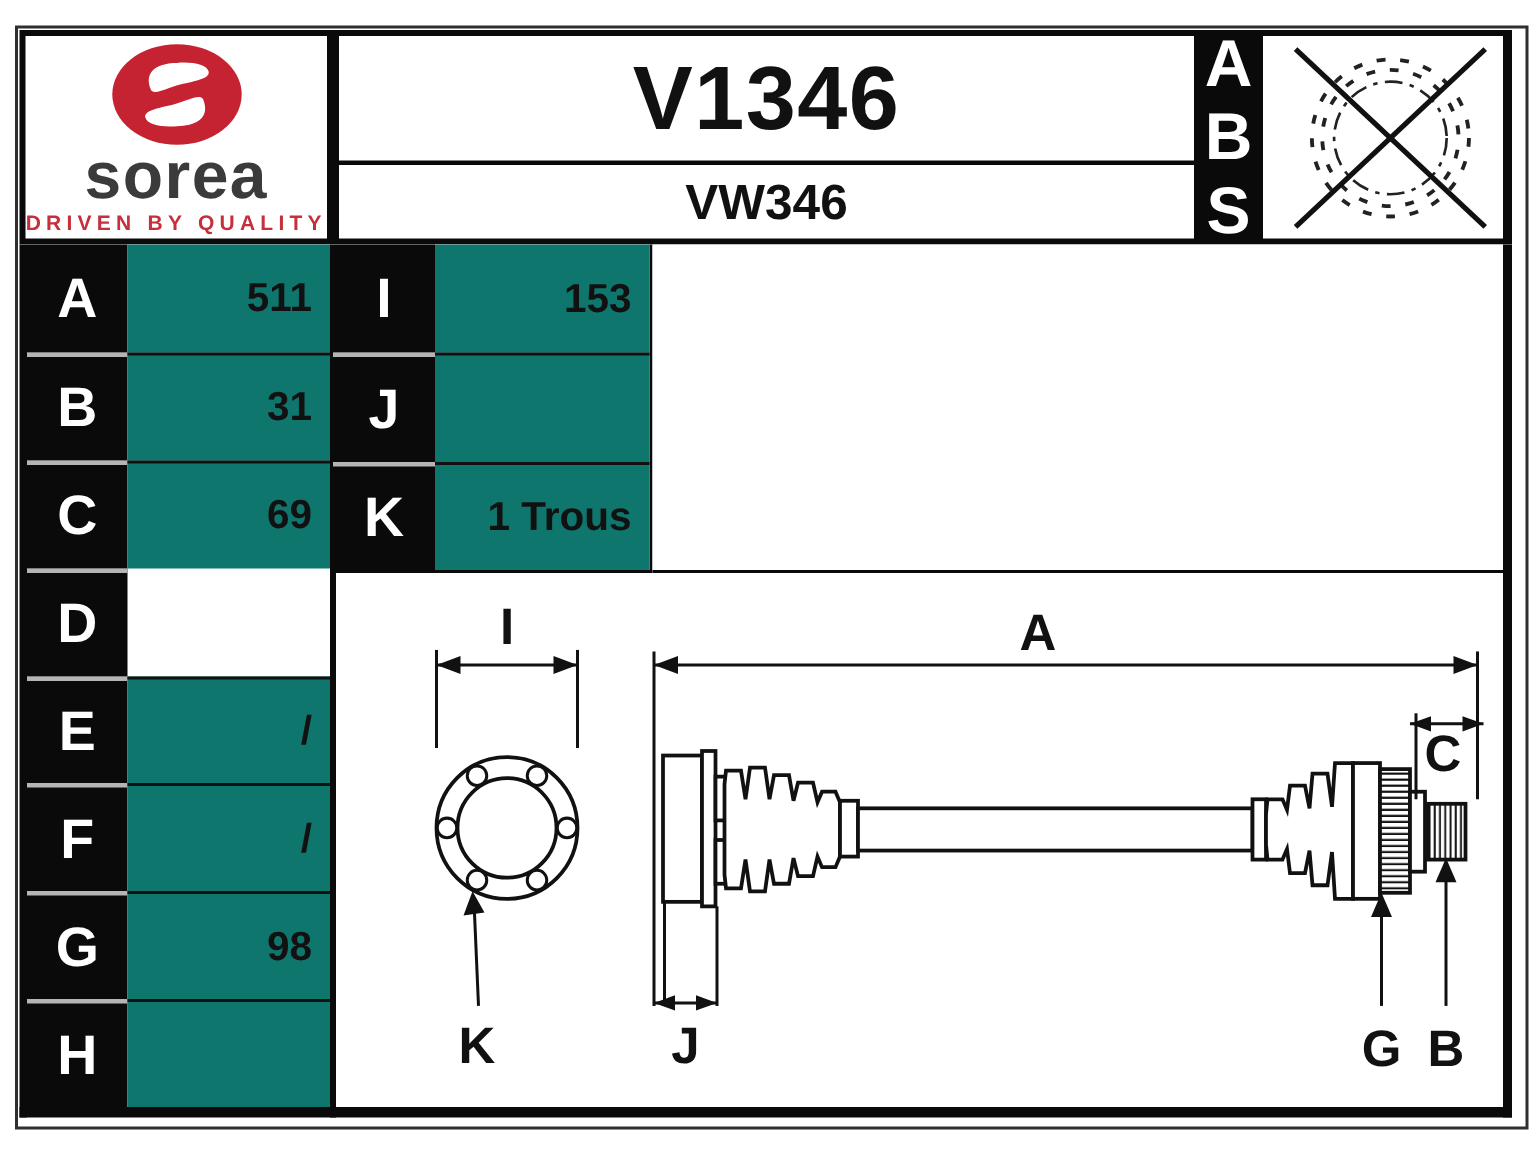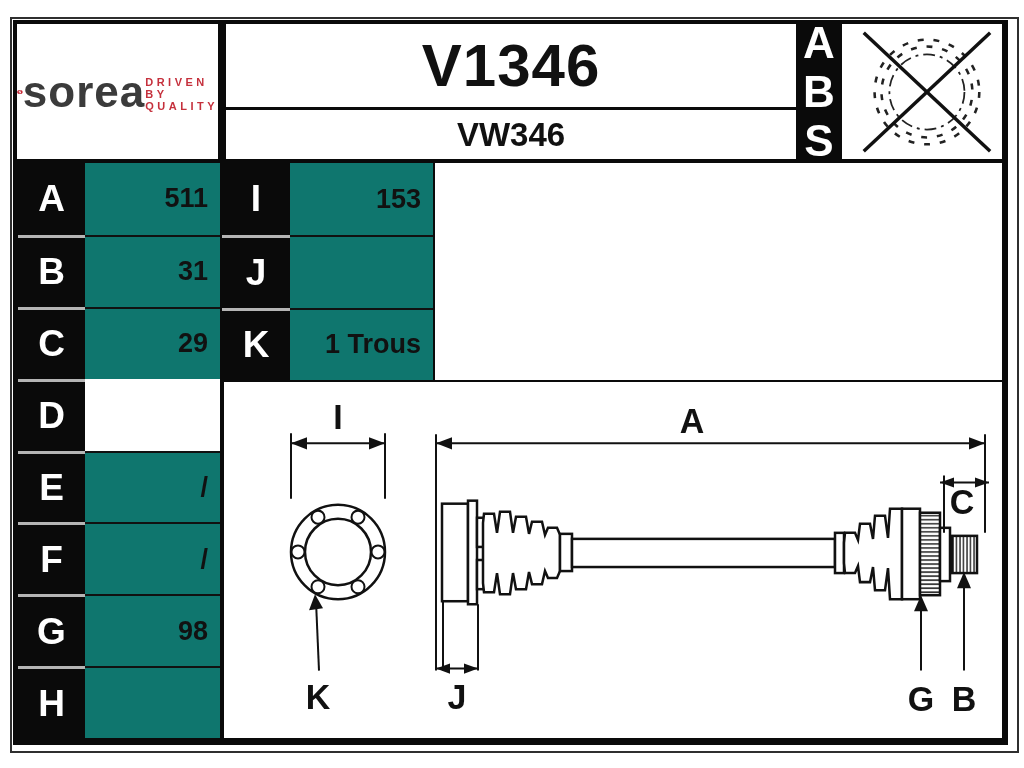--- a/index.html
+++ b/index.html
@@ -4,23 +4,23 @@
 <style>
   html,body{margin:0;padding:0;background:#fff;}
   .sheet{position:relative;width:1024px;height:768px;background:#fff;overflow:hidden;
          font-family:"Liberation Sans",sans-serif;color:#111;}
   .outer-frame{position:absolute;left:10px;top:17px;width:1005px;height:732px;
                border:2px solid #2f2f2f;}
   .box{position:absolute;background:#fff;box-sizing:border-box;}
 
   
   .logo-box{left:13px;top:20px;width:209px;height:143px;border:4px solid #0a0a0a;
-            display:flex;flex-direction:row;align-items:center;justify-content:center;}
+            display:flex;flex-direction:column;align-items:center;justify-content:center;}
   .logo-wordmark{font-weight:bold;font-size:44px;line-height:0.85;color:#3b3b3b;letter-spacing:1px;}
-  .logo-tagline{font-weight:bold;font-size:11px;letter-spacing:3.5px;color:#c5303c;margin-top:4px;}
+  .logo-tagline{font-weight:bold;font-size:14px;letter-spacing:3.5px;color:#c5303c;margin-top:4px;}
 
   .title-box{left:222px;top:20px;width:578px;height:143px;border:4px solid #0a0a0a;
              display:flex;flex-direction:column;}
   .title-main{flex:0 0 83px;display:flex;align-items:center;justify-content:center;
               border-bottom:3px solid #0a0a0a;font-weight:bold;font-size:60px;letter-spacing:1px;}
   .title-sub{flex:1;display:flex;align-items:center;justify-content:center;
              font-weight:bold;font-size:33px;}
 
   .abs-strip{left:800px;top:20px;width:38px;height:143px;background:#0a0a0a;
              display:flex;flex-direction:column;align-items:center;justify-content:space-between;
@@ -95,21 +95,21 @@
     <div class="dim-row">
         <div class="dim-letter">A</div>
         <div class="dim-value">511</div>
       </div>
     <div class="dim-row">
         <div class="dim-letter">B</div>
         <div class="dim-value">31</div>
       </div>
     <div class="dim-row">
         <div class="dim-letter">C</div>
-        <div class="dim-value">29</div>
+        <div class="dim-value">69</div>
       </div>
     <div class="dim-row">
         <div class="dim-letter">D</div>
       </div>
     <div class="dim-row">
         <div class="dim-letter">E</div>
         <div class="dim-value">/</div>
       </div>
     <div class="dim-row">
         <div class="dim-letter">F</div>

